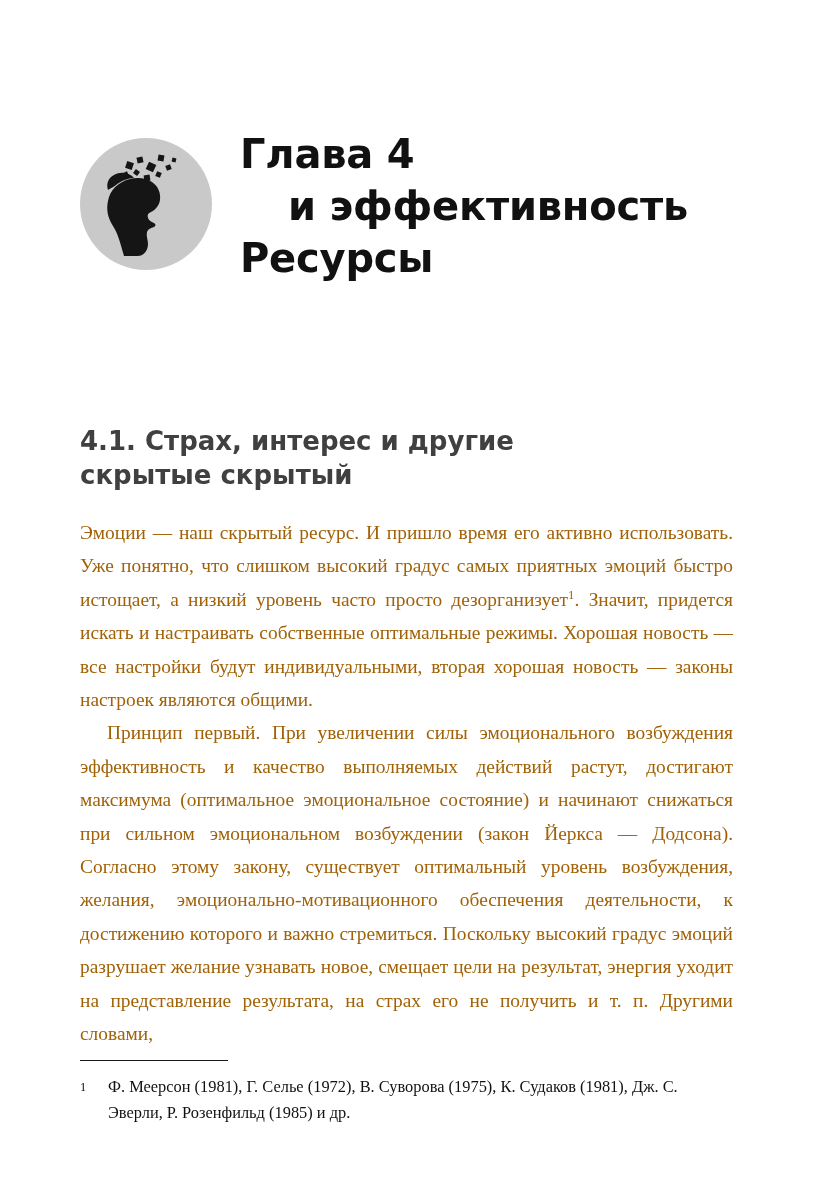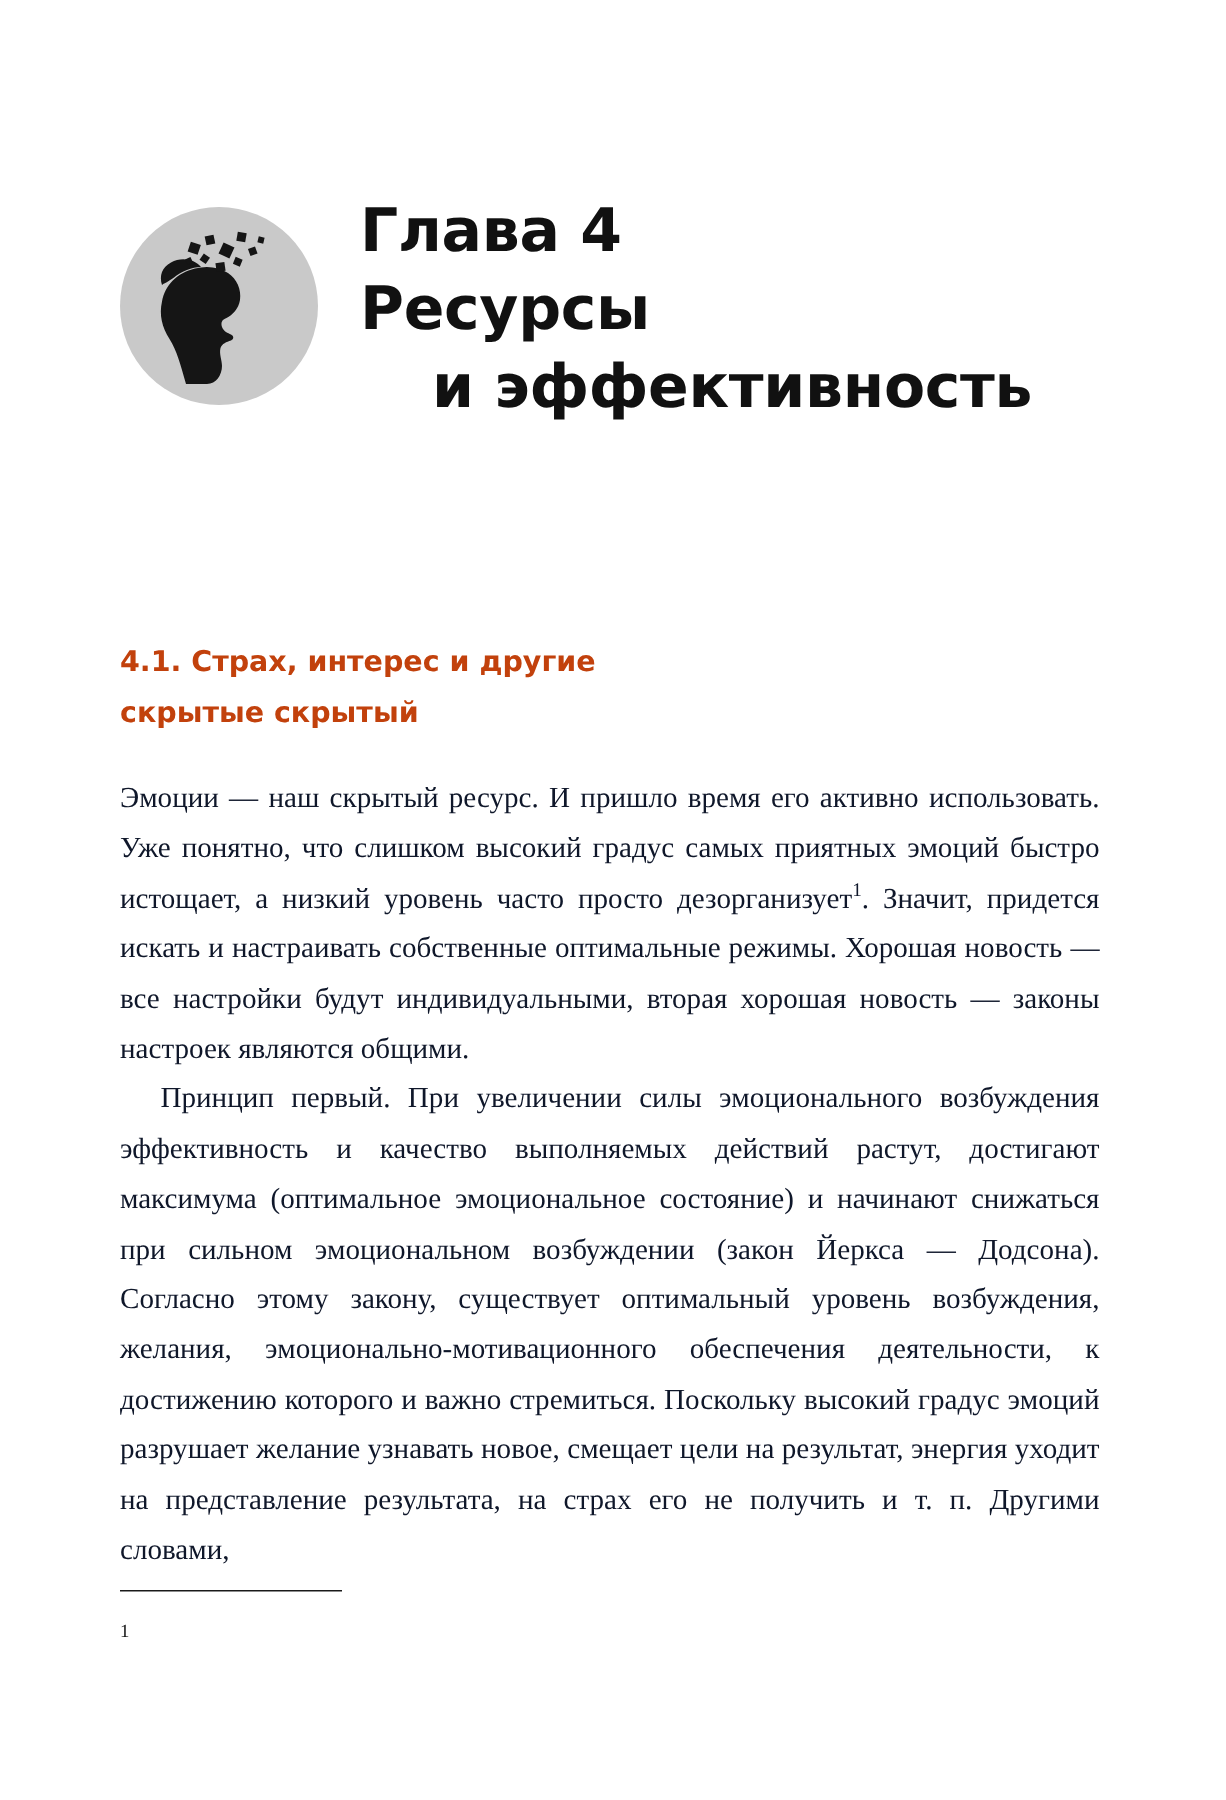--- a/index.html
+++ b/index.html
@@ -65,37 +65,37 @@
   .chapter-title .line.indent-3 { margin-left: 48px; }
 
   
   .section-heading {
     position: absolute;
     left: 80px;
     top: 424px;
     width: 660px;
     font-family: "DejaVu Sans", sans-serif;
     font-weight: bold;
-    font-size: 19px;
+    font-size: 26px;
     line-height: 34px;
-    color: #c2410c;
+    color: #404040;
   }
   .section-heading .line { display: block; }
 
   
   .body-text {
     position: absolute;
     left: 80px;
     top: 516px;
     width: 653px;
     font-family: "Liberation Serif", serif;
     font-size: 19.4px;
     line-height: 33.4px;
     text-align: justify;
-    color: #0f172a;
+    color: #a16207;
   }
   .body-text p {
     margin: 0;
   }
   .body-text p.indent {
     text-indent: 27px;
   }
   .body-text b {
     font-weight: normal;
   }
@@ -159,35 +159,36 @@
           <rect x="64" y="37" width="6" height="6" transform="rotate(-8 67 40)"></rect>
           <rect x="76" y="34" width="5" height="5" transform="rotate(22 78.5 36.5)"></rect>
           <rect x="44" y="34" width="4" height="4" transform="rotate(-25 46 36)"></rect>
           <rect x="92" y="20" width="4" height="4" transform="rotate(14 94 22)"></rect>
         </g>
       </svg>
     </div>
 
     <div class="chapter-title">
       <span class="line indent-1">Глава 4</span>
+      <span class="line indent-3">и эффективность</span>
       <span class="line indent-2">Ресурсы</span>
-      <span class="line indent-3">и эффективность</span>
     </div>
   </div>
 
   <div class="section-heading">
     <span class="line">4.1. Страх, интерес и другие</span>
     <span class="line">скрытые скрытый</span>
   </div>
 
   <div class="body-text">
     <p><span>Эмоции — наш скрытый ресурс. И пришло время его активно использовать. Уже понятно, что слишком высокий градус самых приятных эмоций быстро истощает, а низкий уровень часто просто дезорганизует</span><sup>1</sup><span>. Значит, придется искать и настраивать собственные оптимальные режимы. Хорошая новость — все настройки будут индивидуальными, вторая хорошая новость — законы настроек являются общими.</span></p>
     <p class="indent"><b>Принцип первый.</b><span> При увеличении силы эмоционального возбуждения эффективность и качество выполняемых действий растут, достигают максимума (оптимальное эмоциональное состояние) и начинают снижаться при сильном эмоциональном возбуждении (закон Йеркса — Додсона). Согласно этому закону, существует оптимальный уровень возбуждения, желания, эмоционально-мотивационного обеспечения деятельности, к достижению которого и важно стремиться. Поскольку высокий градус эмоций разрушает желание узнавать новое, смещает цели на результат, энергия уходит на представление результата, на страх его не получить и т. п. Другими словами,</span></p>
   </div>
 
   <div class="footnote">
     <div class="footnote-rule"></div>
     <div class="footnote-body">
       <span class="footnote-marker">1</span>
+      <span>Ф. Меерсон (1981), Г. Селье (1972), В. Суворова (1975), К. Судаков (1981), Дж. С. Эверли, Р. Розенфильд (1985) и др.</span>
     </div>
   </div>
 
 </div>
 
 </body></html>

